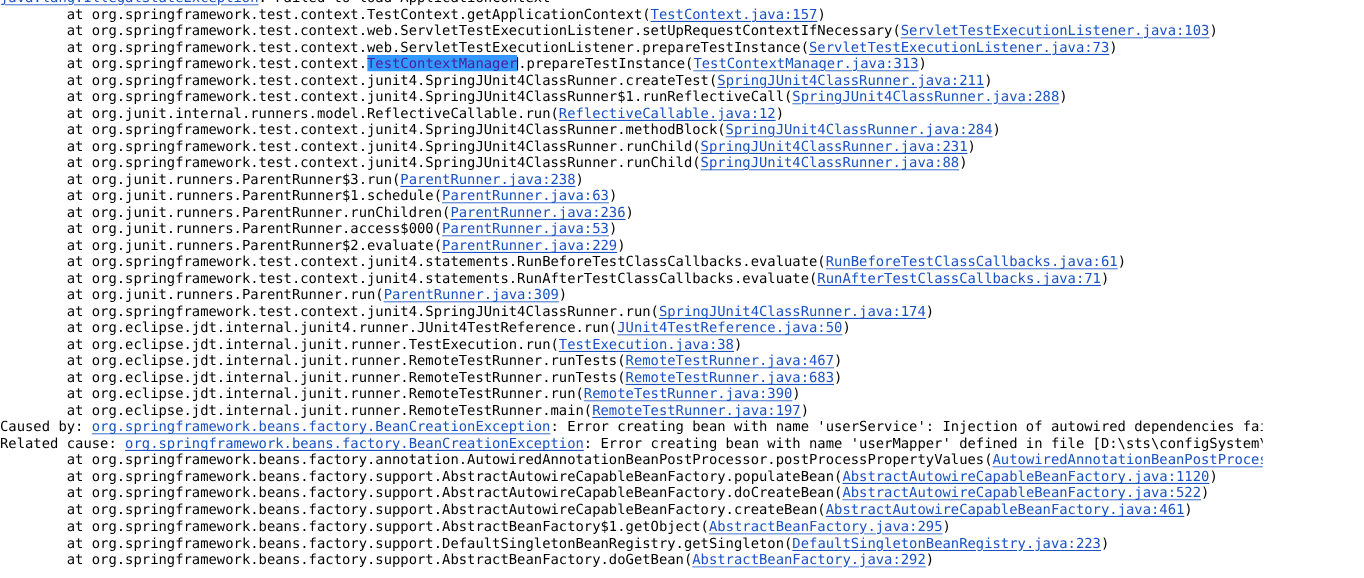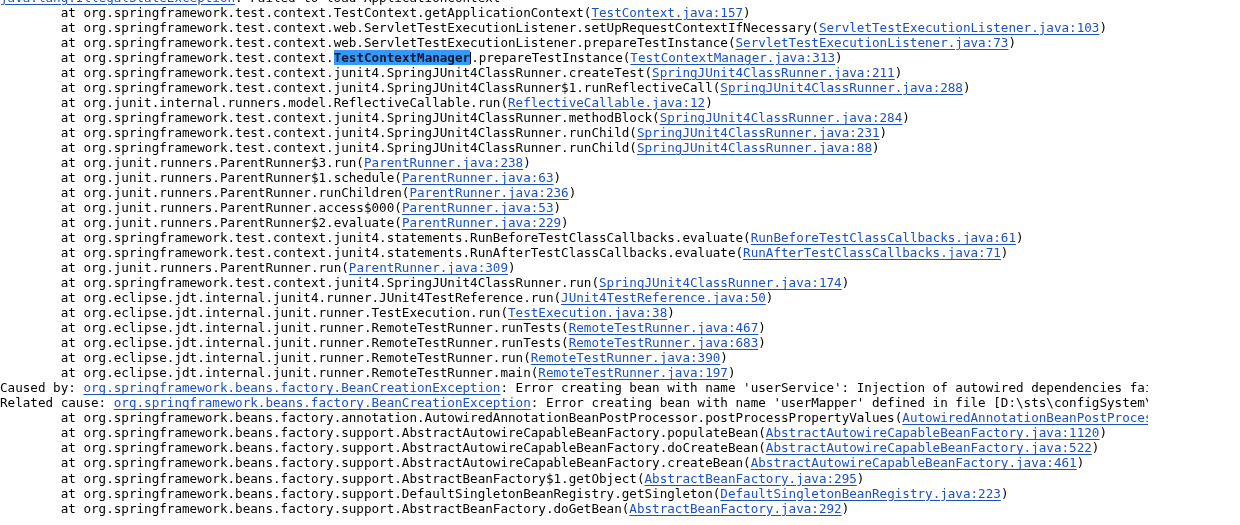--- a/index.html
+++ b/index.html
@@ -49,23 +49,22 @@
   .lnk {
     color: #1a52c4;
     text-decoration: underline;
     text-underline-offset: 1.5px;
     cursor: pointer;
   }
 
   
   .sel {
     background: #3399ff;
-    color: #0f172a;
+    color: #4c1d95;
     text-decoration: none;
-    font-weight: bold;
   }
 
   
   .caret {
     display: inline-block;
     width: 1px;
     height: 12px;
     background: #000000;
     vertical-align: -2px;
     margin: 0;

